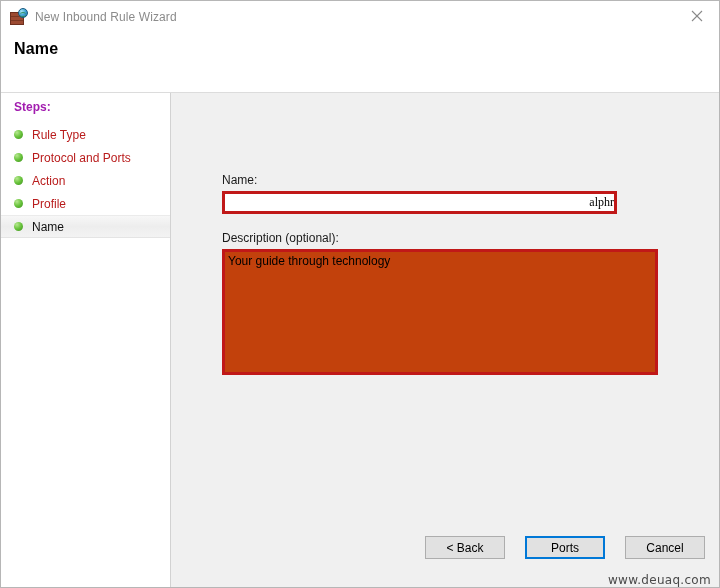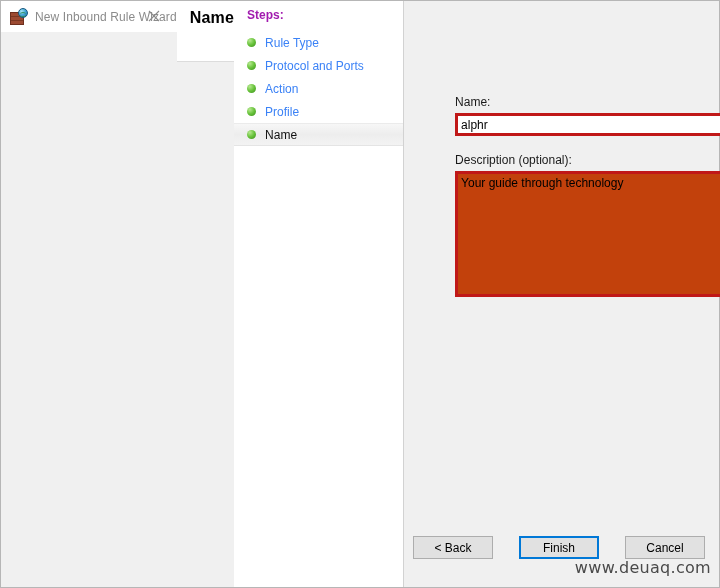--- a/index.html
+++ b/index.html
@@ -16,21 +16,21 @@
 
   #window {
     position: absolute;
     left: 0; top: 0;
     width: 720px;
     height: 588px;
     background: #f0f0f0;
     border: 1px solid #b6b6b6;
     box-sizing: border-box;
     display: flex;
-    flex-direction: row;
+    flex-direction: column;
   }
 
   
   #titlebar {
     height: 31px;
     min-height: 31px;
     background: #ffffff;
     display: flex;
     align-items: center;
     position: relative;
@@ -154,55 +154,56 @@
   .step-bullet {
     width: 9px;
     height: 9px;
     border-radius: 50%;
     background: radial-gradient(circle at 32% 28%, #b6e88f 0%, #67c23a 50%, #3c8c1e 100%);
     margin-right: 9px;
     flex: 0 0 auto;
   }
   .step-label {
     font-size: 12px;
-    color: #3b82f6;
+    color: #b91c1c;
   }
   .step-item.current .step-label {
     color: #111111;
   }
 
   
   #content {
     flex: 1;
     background: #f0f0f0;
     position: relative;
   }
 
   #form-area {
     position: absolute;
     left: 51px;
-    top: 94px;
+    top: 80px;
     width: 436px;
   }
   .field-label {
     font-size: 12px;
     color: #1a1a1a;
     margin-bottom: 4px;
   }
   #name-input {
-    width: 480px;
+    width: 395px;
     height: 23px;
-    font-family: Liberation Sans, sans-serif;
+    font-family: Liberation Serif, serif;
     font-size: 12px;
     color: #000;
     padding: 0 0 0 3px;
     outline: none;
     border: 3px solid #c01818;
     background: #fff;
     box-sizing: border-box;
+    text-align: right;
   }
   .spacer { height: 17px; }
   #description-input {
     width: 436px;
     height: 126px;
     font-family: "Liberation Sans", sans-serif;
     font-size: 12px;
     color: #000;
     padding: 2px 0 0 3px;
     outline: none;
@@ -212,21 +213,21 @@
     box-sizing: border-box;
     line-height: 15px;
   }
 
   
   #footer {
     position: absolute;
     right: 14px;
     bottom: 28px;
     display: flex;
-    gap: 26px;
+    gap: 20px;
   }
   .btn {
     width: 80px;
     height: 23px;
     font-family: "Liberation Sans", sans-serif;
     font-size: 12px;
     color: #000;
     background: #e1e1e1;
     border: 1px solid #adadad;
     box-sizing: border-box;
@@ -237,22 +238,22 @@
   }
   .btn.focused {
     border: 2px solid #0078d7;
     background: #e1e1e1;
   }
 
   
   #watermark {
     position: absolute;
     right: 8px;
-    bottom: 10px;
-    font-size: 16px;
+    bottom: 0;
+    font-size: 12px;
     font-family: "DejaVu Sans", sans-serif;
     color: #4a4a4a;
     letter-spacing: 0.3px;
   }
 </style>
 </head>
 <body>
 
 <div id="window">
 
@@ -312,21 +313,21 @@
         <input id="name-input" type="text" value="alphr" style="">
 
         <div class="spacer"></div>
 
         <div class="field-label">Description (optional):</div>
         <textarea id="description-input" style="">Your guide through technology</textarea>
       </div>
 
       <div id="footer">
         <div class="btn">&lt; Back</div>
-        <div class="btn focused">Finish</div>
+        <div class="btn focused">Ports</div>
         <div class="btn">Cancel</div>
       </div>
 
       <div id="watermark">www.deuaq.com</div>
 
     </div>
   </div>
 </div>
 
 </body></html>

